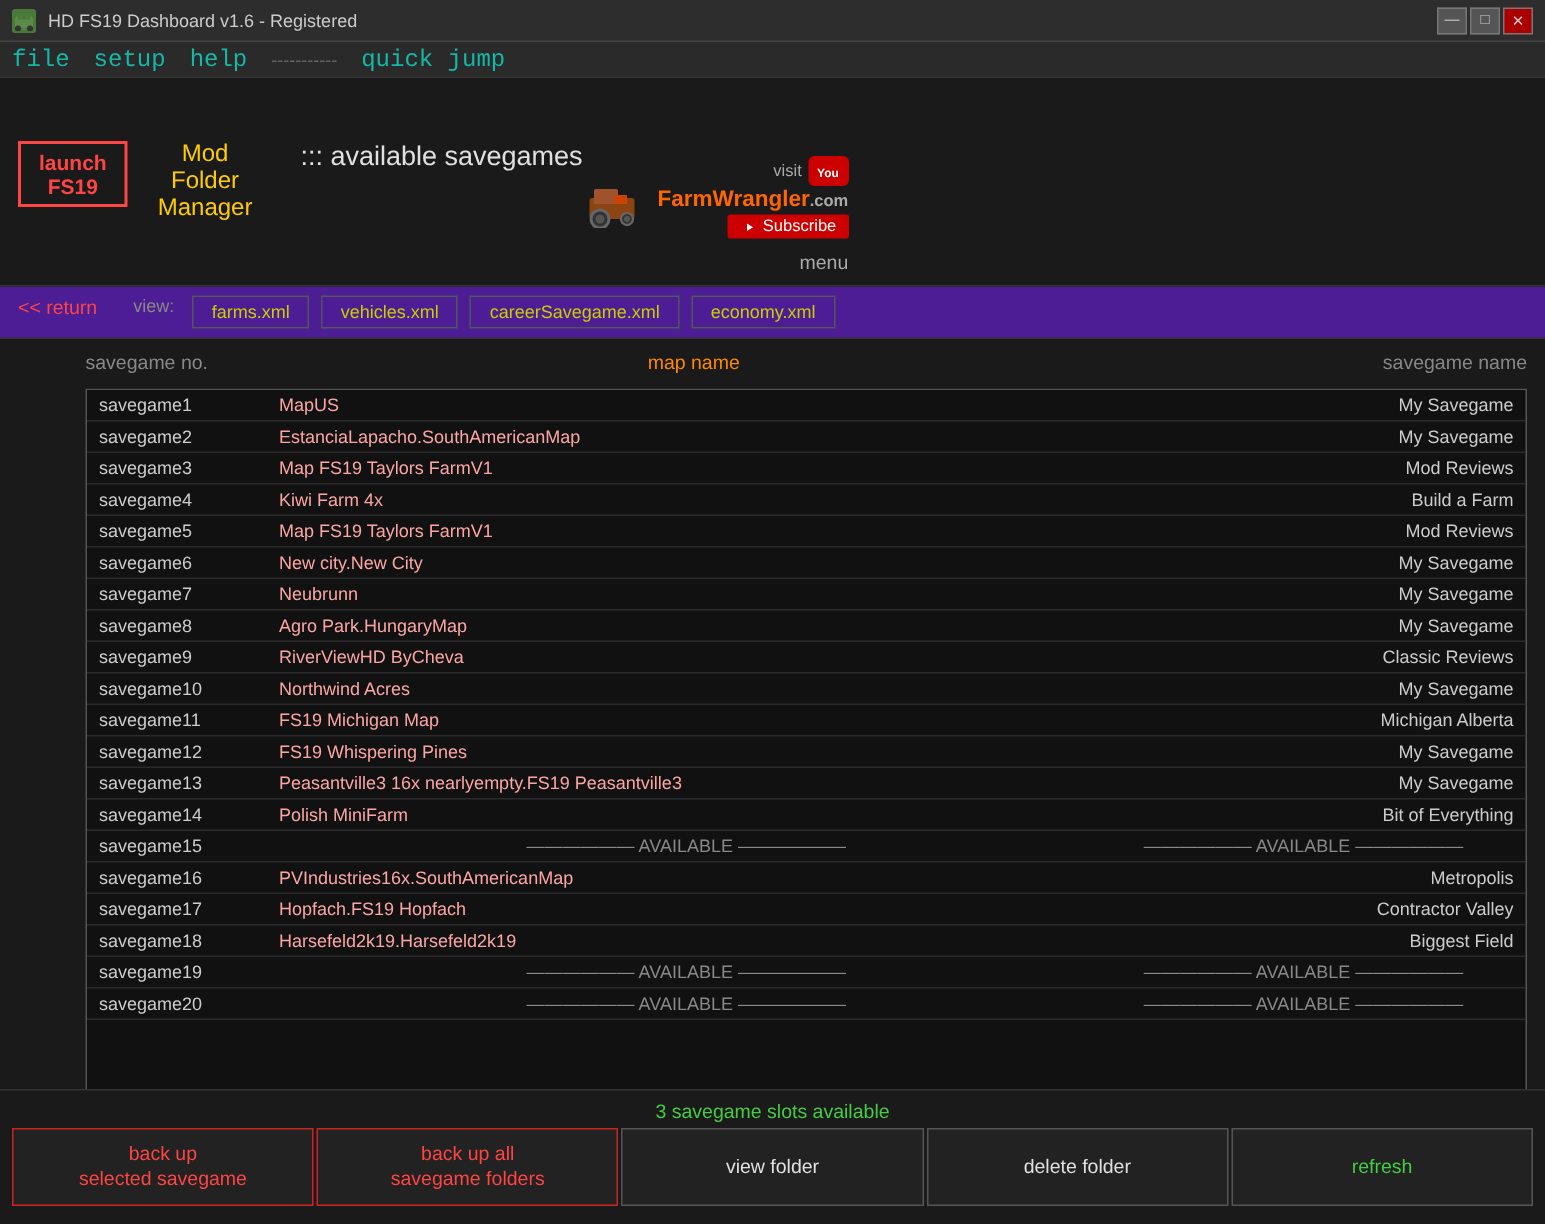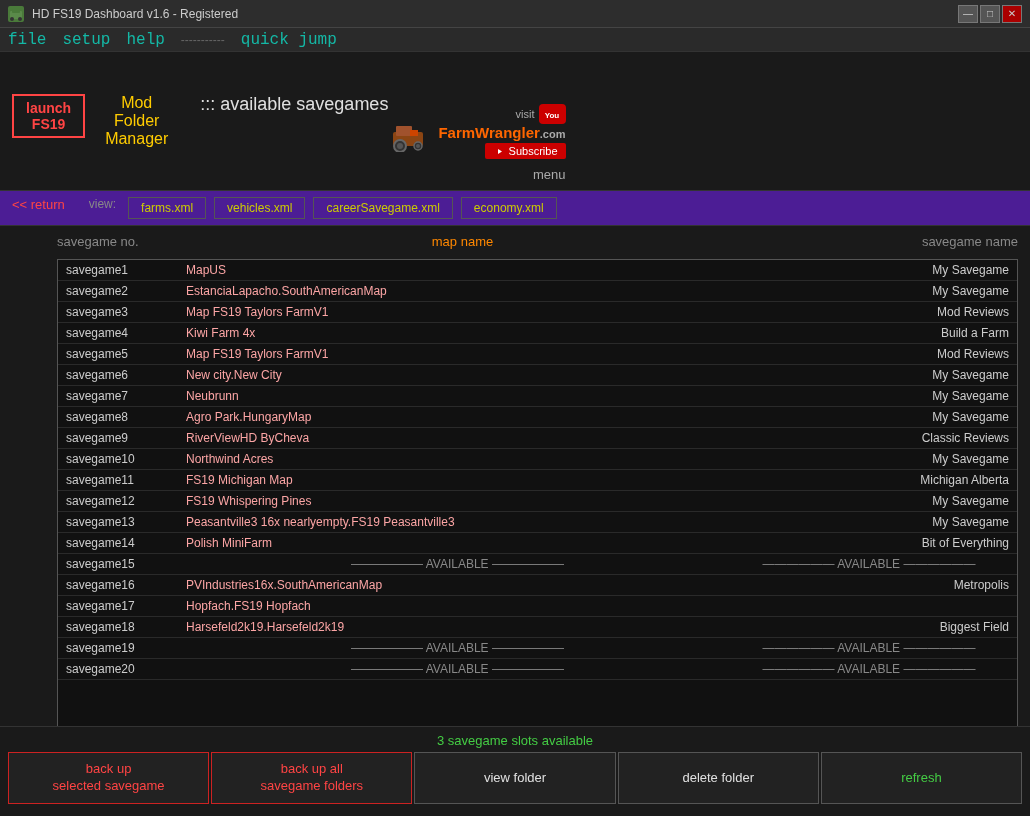--- a/index.html
+++ b/index.html
@@ -503,20 +503,21 @@
             <div class="cell-name" style="text-align: center; color: rgb(136, 136, 136);">—————— AVAILABLE ——————</div>
           </div>
           <div class="table-row">
             <div class="cell-no">savegame16</div>
             <div class="cell-map">PVIndustries16x.SouthAmericanMap</div>
             <div class="cell-name">Metropolis</div>
           </div>
           <div class="table-row">
             <div class="cell-no">savegame17</div>
             <div class="cell-map">Hopfach.FS19 Hopfach</div>
+            <div class="cell-name">Contractor Valley</div>
           </div>
           <div class="table-row">
             <div class="cell-no">savegame18</div>
             <div class="cell-map">Harsefeld2k19.Harsefeld2k19</div>
             <div class="cell-name">Biggest Field</div>
           </div>
           <div class="table-row available-row">
             <div class="cell-no">savegame19</div>
             <div class="cell-map" style="text-align: center; color: rgb(136, 136, 136);">—————— AVAILABLE ——————</div>
             <div class="cell-name" style="text-align: center; color: rgb(136, 136, 136);">—————— AVAILABLE ——————</div>

